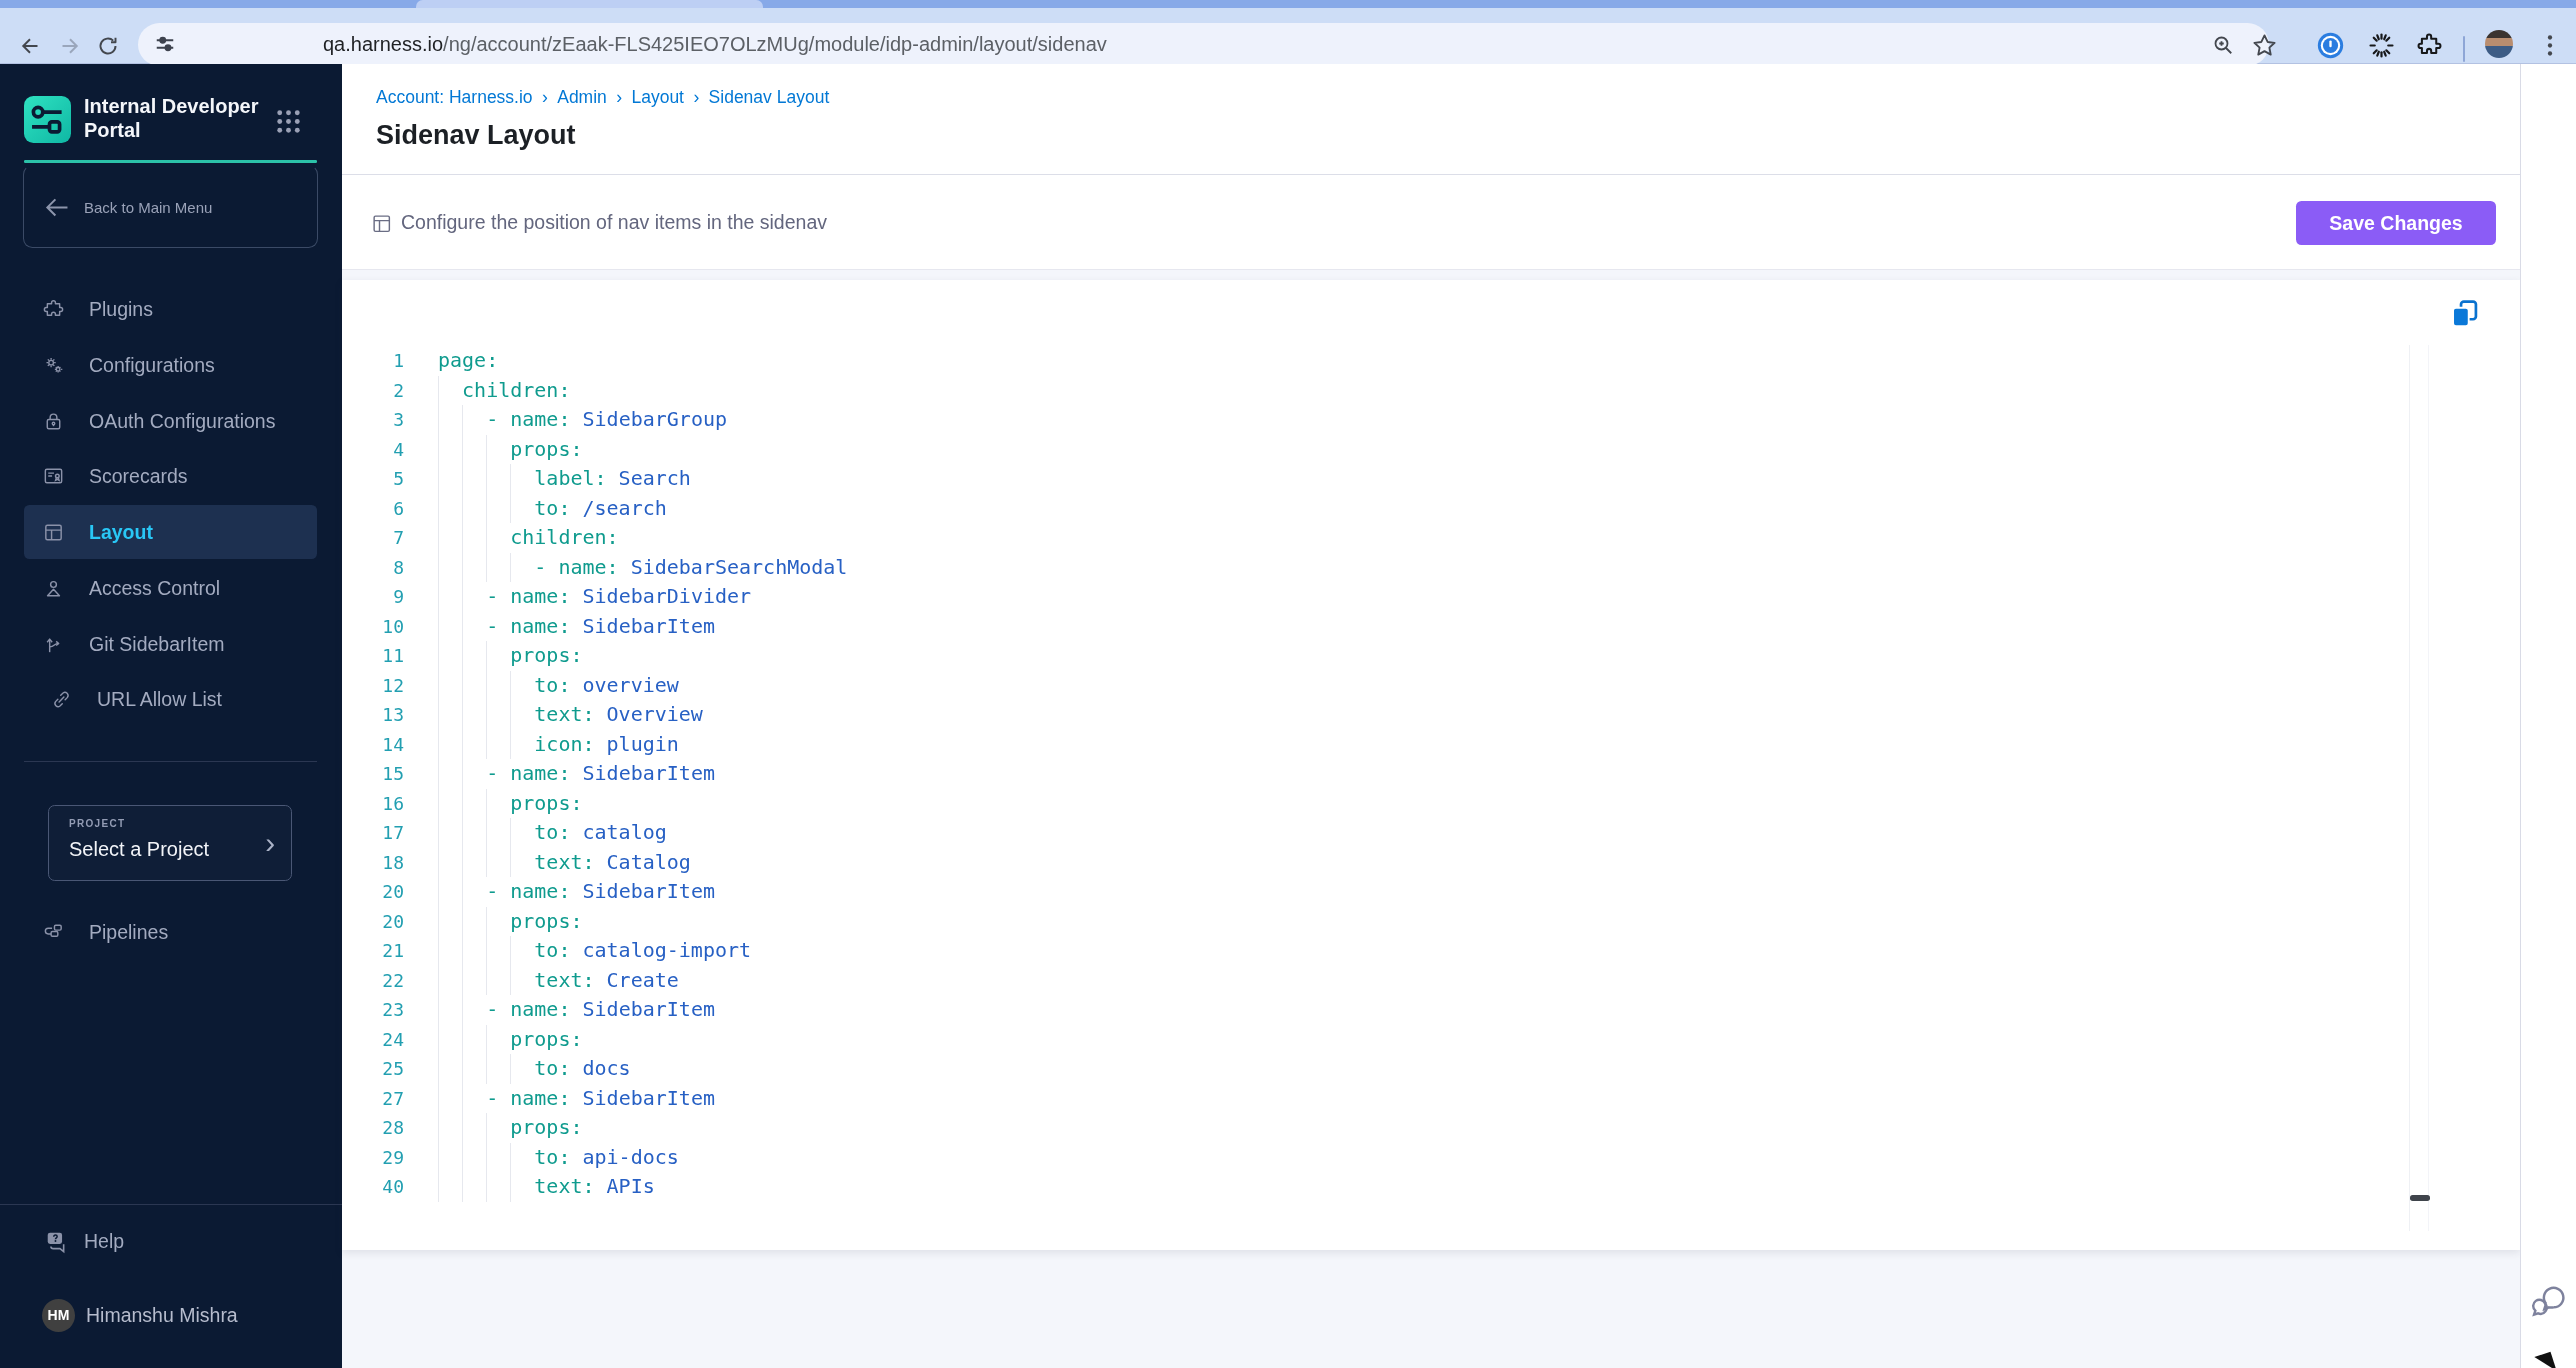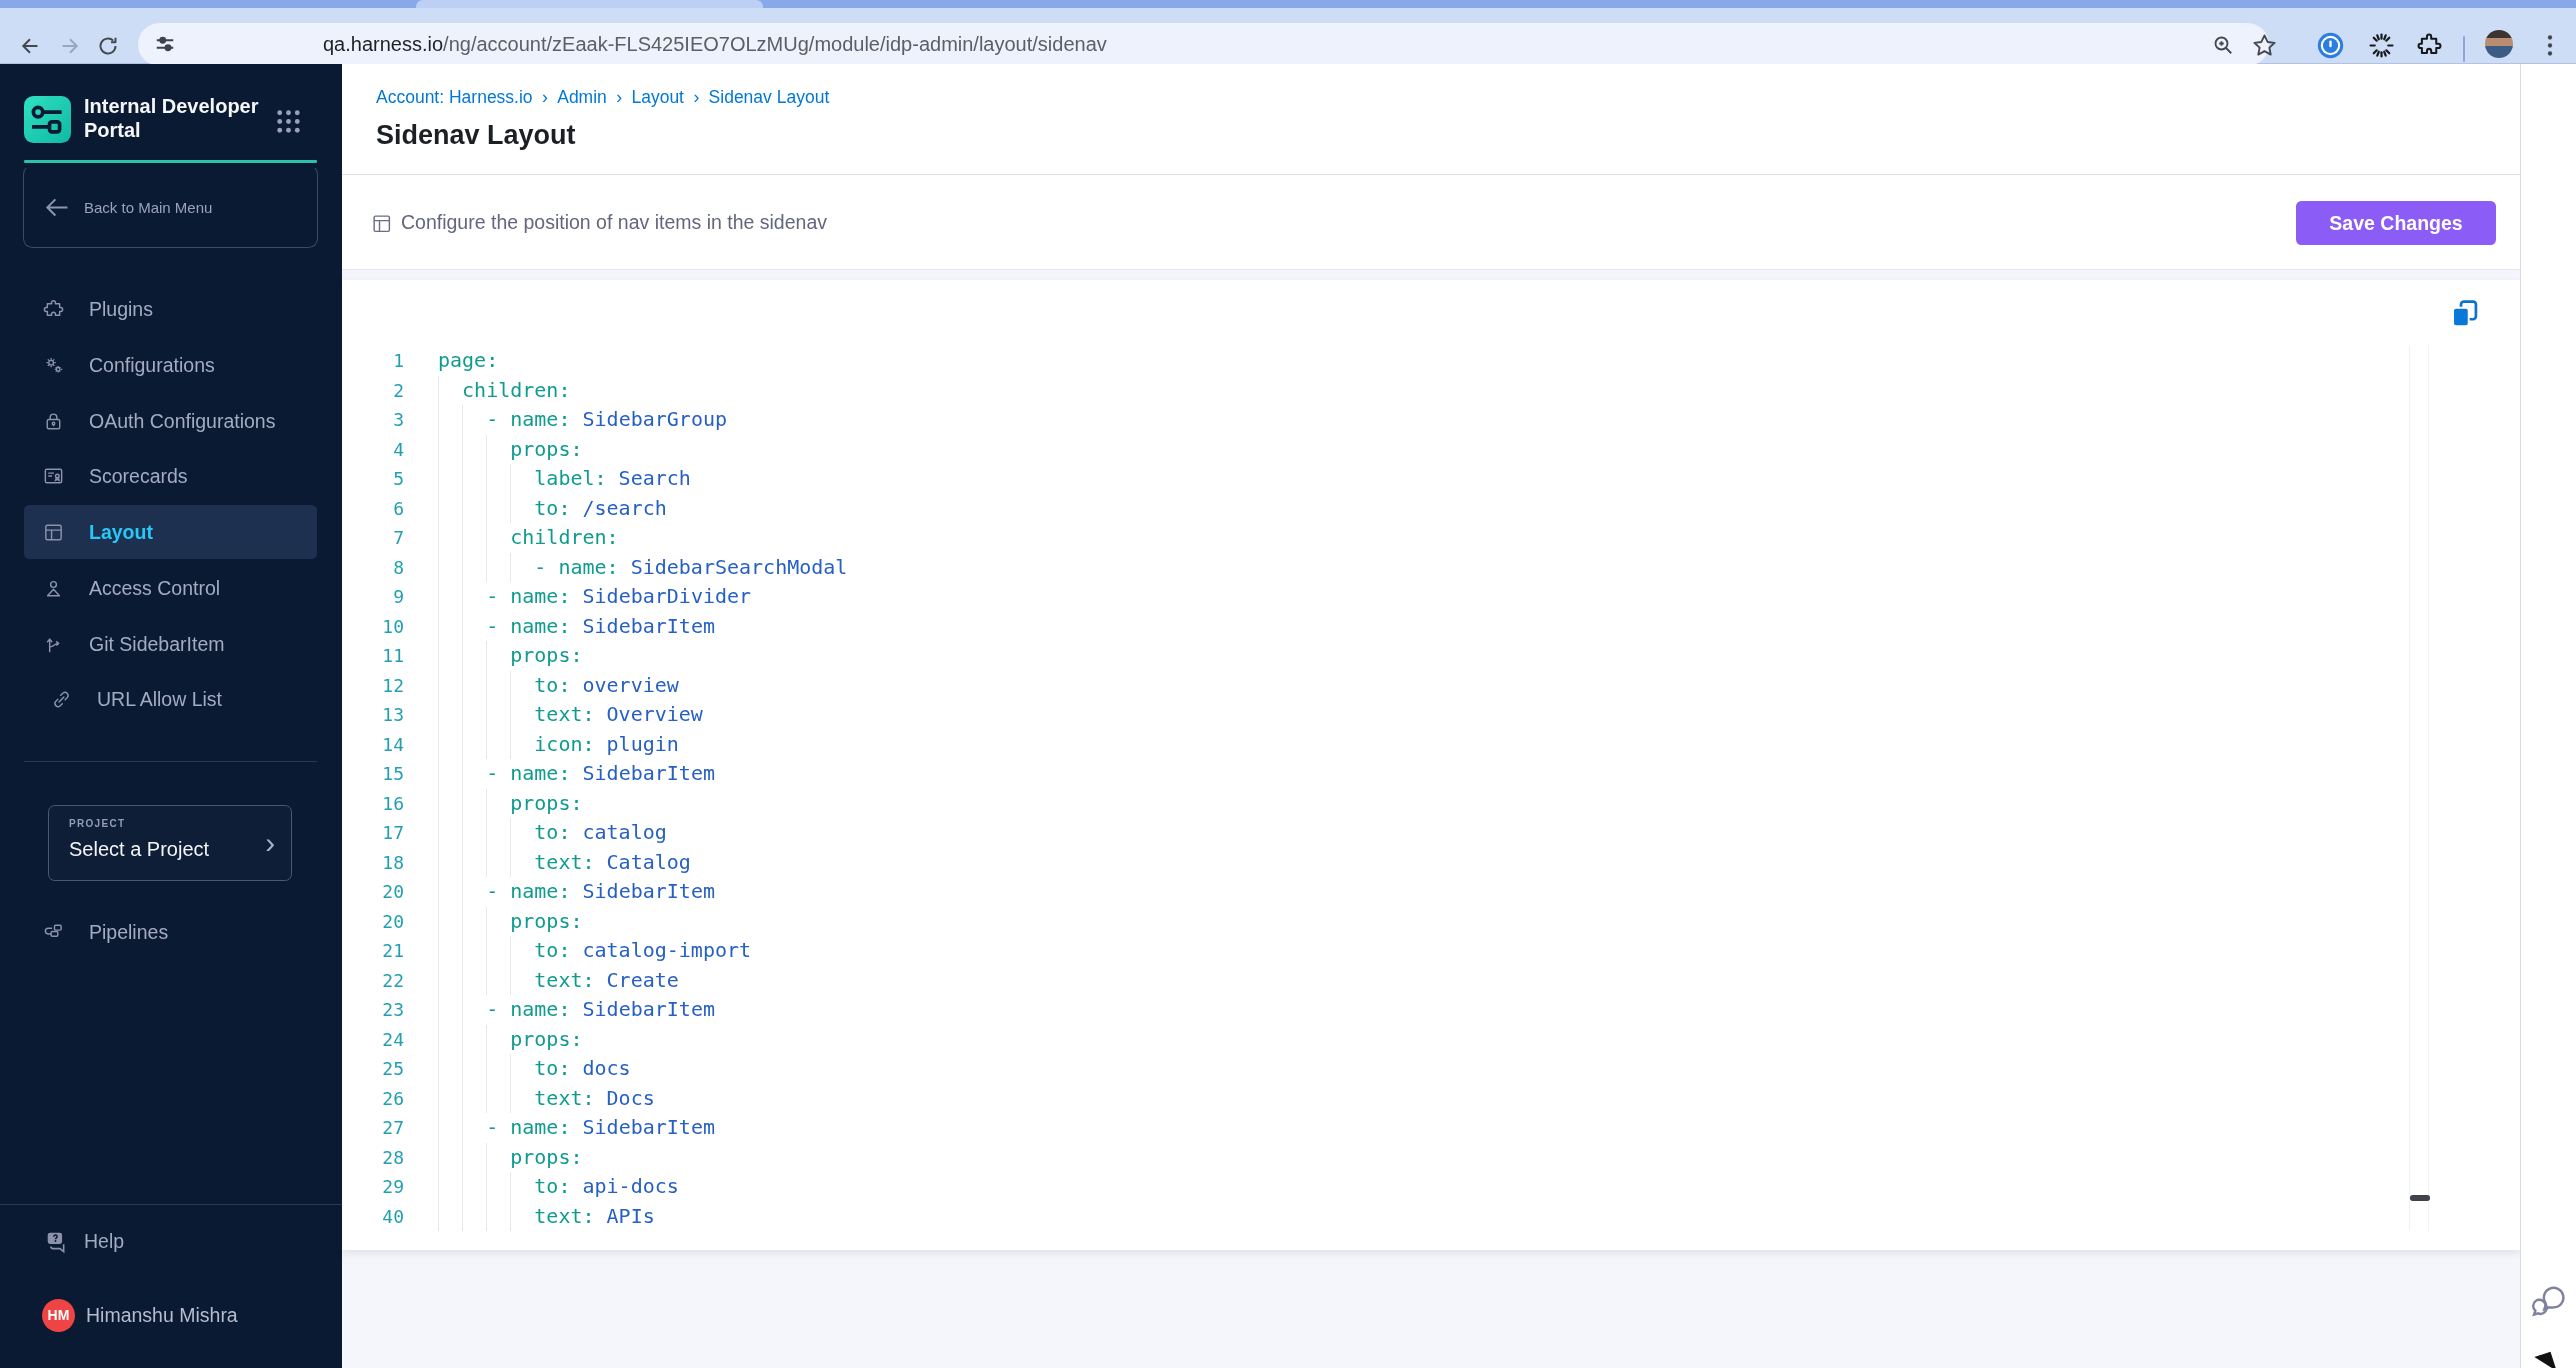--- a/index.html
+++ b/index.html
@@ -43,21 +43,21 @@
   .sb-divider{position:absolute;left:23.5px;width:293px;height:0.7px;background:#2b3752;}
   #project-box{position:absolute;left:48px;top:741px;width:244px;height:76px;border:0.7px solid #4a5775;border-radius:6.7px;background:rgba(255,255,255,0.02);cursor:pointer;}
   #project-label{position:absolute;left:20px;top:12px;font-size:10px;letter-spacing:1.3px;color:#939cb4;font-weight:bold;}
   #project-value{position:absolute;left:20px;top:32px;font-size:20px;color:#f2f4f8;}
   #project-chevron{position:absolute;right:16px;top:20px;font-size:29.5px;color:#aab2c6;}
   #help-divider{position:absolute;left:0;top:1140px;width:342px;height:1.3px;background:#2b3752;}
   #help-item{position:absolute;left:0;top:1150px;width:342px;height:54px;cursor:pointer;}
   #help-ic{position:absolute;left:44px;top:14.8px;width:25.5px;height:25.5px;color:#8b92a9;}
   #help-label{position:absolute;left:84px;top:0;height:54px;line-height:54px;font-size:19.5px;color:#a3abc0;}
   #user-item{position:absolute;left:0;top:1224px;width:342px;height:54px;cursor:pointer;}
-  #user-avatar{position:absolute;left:42px;top:10.7px;width:33px;height:33px;border-radius:50%;background:#ef4444;color:#fff;
+  #user-avatar{position:absolute;left:42px;top:10.7px;width:33px;height:33px;border-radius:50%;background:#404040;color:#fff;
     font-size:14px;font-weight:bold;text-align:center;line-height:33px;}
   #user-name{position:absolute;left:86px;top:0;height:54px;line-height:54px;font-size:19.5px;color:#b6bccd;}
 
   
   #page-header{position:absolute;left:0;top:0;width:2178px;height:111px;background:#fff;border-bottom:0.7px solid #dcdee8;}
   #breadcrumb{position:absolute;left:34px;top:21.5px;height:23px;line-height:23px;font-size:17.5px;color:#0278d5;white-space:nowrap;}
   #breadcrumb .crumb{cursor:pointer;}
   #breadcrumb .sep{margin:0 9.4px;font-size:17.5px;color:#0278d5;}
   #page-title{position:absolute;left:34px;top:56px;font-size:27px;font-weight:bold;color:#1c2025;}
   #action-bar{position:absolute;left:0;top:111px;width:2178px;height:95px;background:#fff;border-bottom:0.7px solid #e6e7ef;}
@@ -421,24 +421,20 @@
           </div>
           <div class="cl">
             <span class="ln">24</span>
             <span class="ct"><span class="g"></span><span class="g"></span><span class="g"></span><span class="yk">props</span><span class="yk">:</span></span>
           </div>
           <div class="cl">
             <span class="ln">25</span>
             <span class="ct"><span class="g"></span><span class="g"></span><span class="g"></span><span class="g"></span><span class="yk">to</span><span class="yk">:</span><span class="yv"> docs</span></span>
           </div>
           <div class="cl">
-            <span class="ln">26</span>
-            <span class="ct"><span class="g"></span><span class="g"></span><span class="g"></span><span class="g"></span><span class="yk">text</span><span class="yk">:</span><span class="yv"> Docs</span></span>
-          </div>
-          <div class="cl">
             <span class="ln">27</span>
             <span class="ct"><span class="g"></span><span class="g"></span><span class="yk">- </span><span class="yk">name</span><span class="yk">:</span><span class="yv"> SidebarItem</span></span>
           </div>
           <div class="cl">
             <span class="ln">28</span>
             <span class="ct"><span class="g"></span><span class="g"></span><span class="g"></span><span class="yk">props</span><span class="yk">:</span></span>
           </div>
           <div class="cl">
             <span class="ln">29</span>
             <span class="ct"><span class="g"></span><span class="g"></span><span class="g"></span><span class="g"></span><span class="yk">to</span><span class="yk">:</span><span class="yv"> api-docs</span></span>

